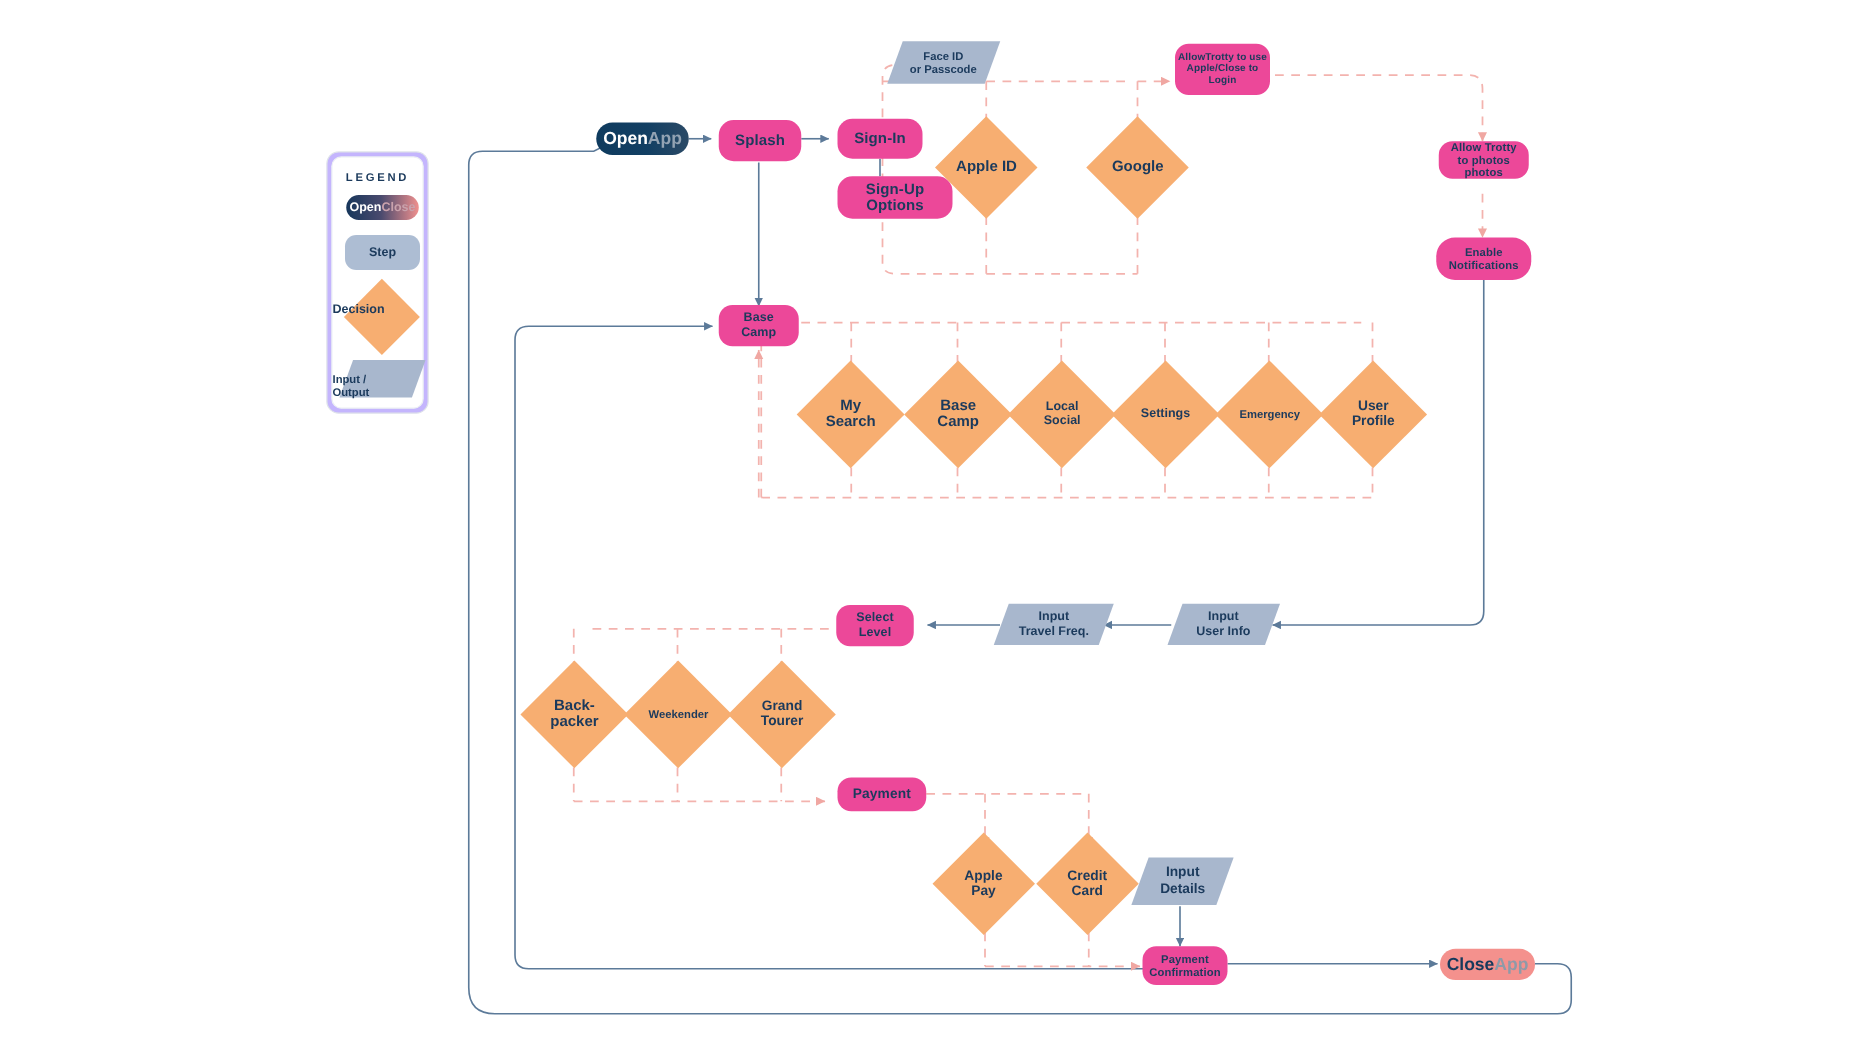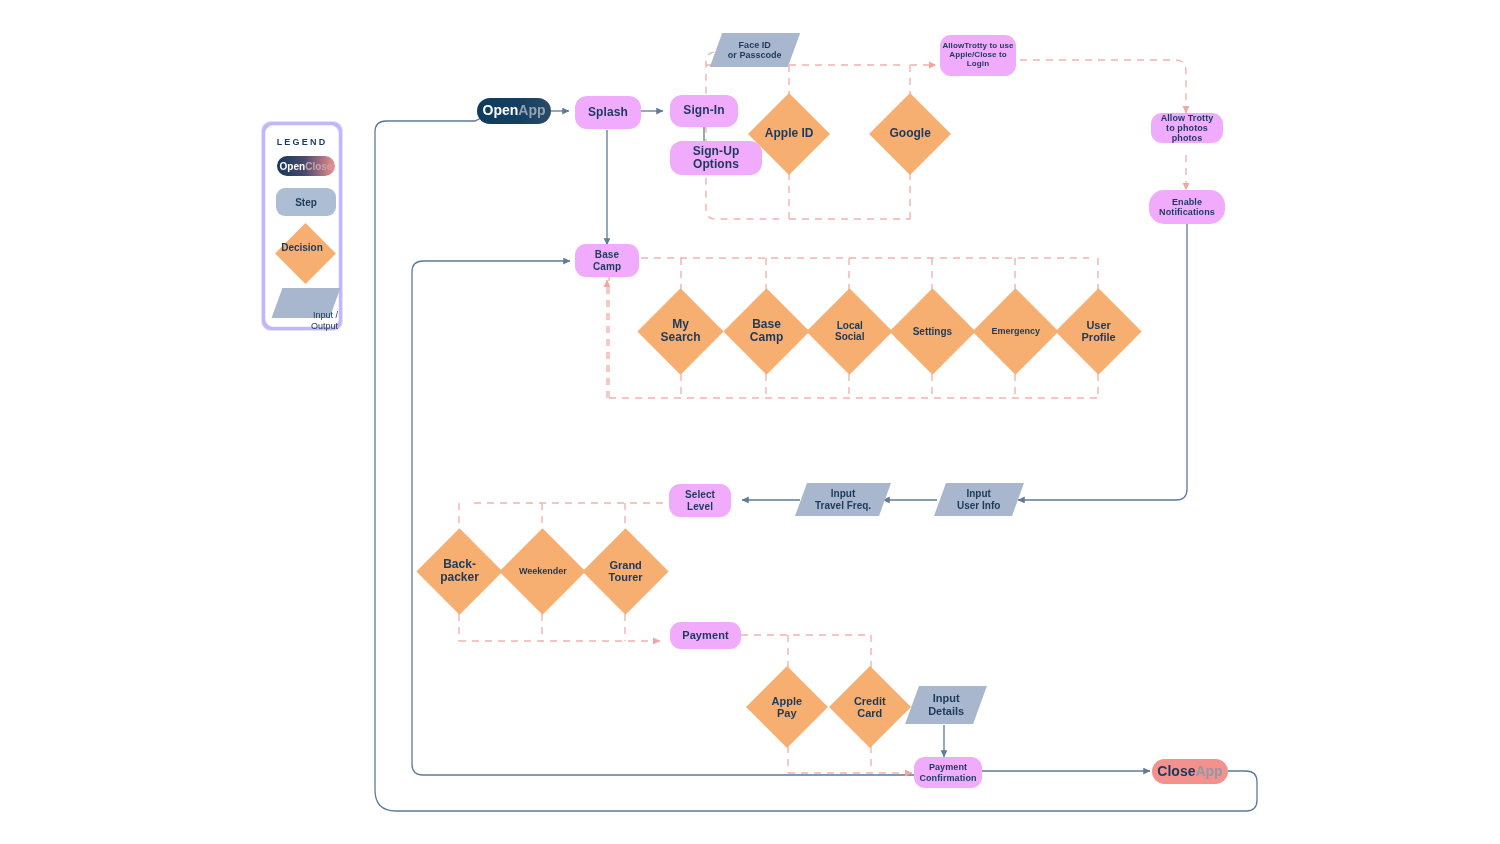--- a/index.html
+++ b/index.html
@@ -4,21 +4,21 @@
 <style>
   html,body{margin:0;padding:0;background:#ffffff;}
   body{width:1500px;height:844px;overflow:hidden;font-family:"Liberation Sans",sans-serif;}
   #canvas{position:relative;width:1500px;height:844px;background:#ffffff;}
   svg.edges{position:absolute;left:0;top:0;width:1500px;height:844px;pointer-events:none;}
 
   .node{position:absolute;display:flex;align-items:center;justify-content:center;text-align:center;
         color:#1b3a5c;font-weight:bold;line-height:1.12;box-sizing:border-box;}
 
   
-  .step{background:#f0abfc;border-radius:12px;font-size:12px;letter-spacing:.1px;}
+  .step{background:#ec4899;border-radius:12px;font-size:12px;letter-spacing:.1px;}
   .step.sm{font-size:10px;border-radius:11px;}
 
   
   .pill{border-radius:16px;font-size:14px;}
   .pill-open{background:linear-gradient(90deg,#0f3b5e 0%,#123f63 55%,#2b4a66 100%);}
   .pill-open .a{color:#ffffff;}
   .pill-open .b{color:#93a3b3;}
   .pill-close{background:#f4918d;}
   .pill-close .a{color:#16395c;}
   .pill-close .b{color:#8e9aa8;}
@@ -42,23 +42,23 @@
   #legend .title{position:absolute;left:0;right:0;top:11px;text-align:center;font-size:9px;
                  font-weight:bold;letter-spacing:2.2px;color:#1b3a5c;}
   .lg-openclose{position:absolute;left:11px;top:30px;width:58px;height:20px;border-radius:10px;
                 background:linear-gradient(90deg,#16365b 0%,#4a4a6e 48%,#f0908e 100%);
                 display:flex;align-items:center;justify-content:center;font-size:10px;font-weight:bold;}
   .lg-openclose .a{color:#ffffff;}
   .lg-openclose .b{color:#c9a2ac;}
   .lg-step{position:absolute;left:10px;top:62px;width:60px;height:28px;border-radius:9px;background:#adbdd3;
            display:flex;align-items:center;justify-content:center;font-size:10px;font-weight:bold;color:#1b3a5c;}
   .lg-dec{position:absolute;left:18px;top:106px;width:43px;height:43px;background:#f7ae71;transform:rotate(45deg);}
-  .lg-dec-label{position:absolute;left:0;right:0;top:116px;text-align:center;font-size:10px;font-weight:bold;color:#1b3a5c;}
+  .lg-dec-label{position:absolute;left:0;right:0;top:116px;font-size:10px;font-weight:bold;color:#1b3a5c;}
   .lg-io{position:absolute;left:11px;top:162px;width:58px;height:30px;background:#a8b7cd;transform:skewX(-20deg);}
-  .lg-io-label{position:absolute;left:0;right:0;top:184px;text-align:right;font-size:9px;font-weight:normal;color:#1b3a5c;line-height:1.2;}
+  .lg-io-label{position:absolute;left:0;right:0;top:172px;text-align:left;font-size:9px;font-weight:bold;color:#1b3a5c;line-height:1.2;}
 </style>
 </head>
 <body>
 
 <div id="canvas">
 
   <svg class="edges" viewBox="0 0 1500 844">
     <defs>
       <marker id="ar" markerWidth="7" markerHeight="7" refX="5.2" refY="2.6" orient="auto">
         <path d="M0,0 L5.4,2.6 L0,5.2 z" fill="#5c7a99"></path>

